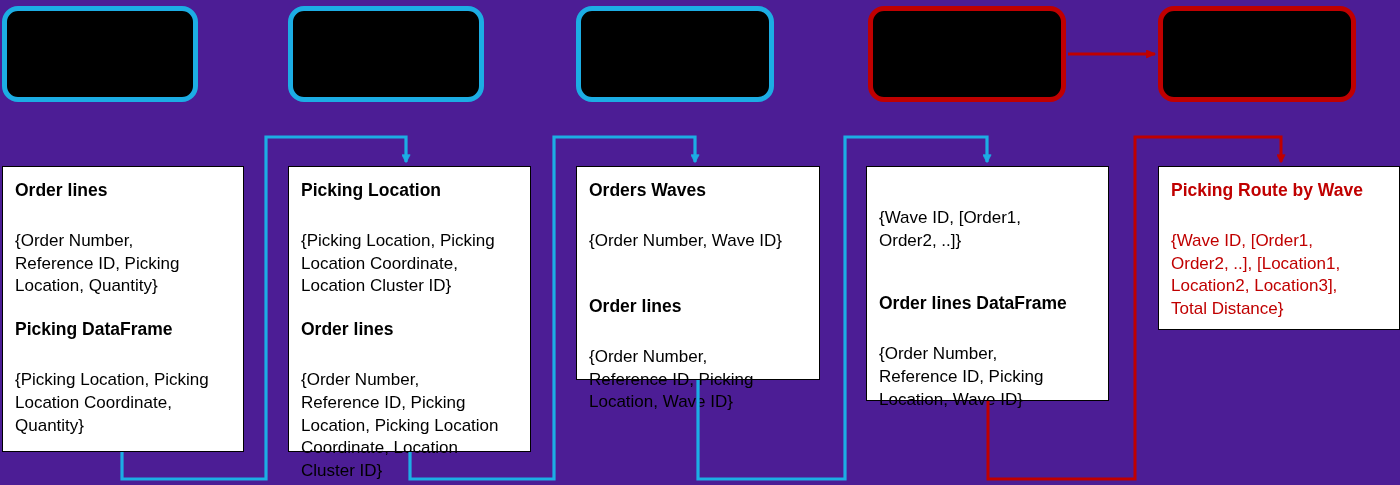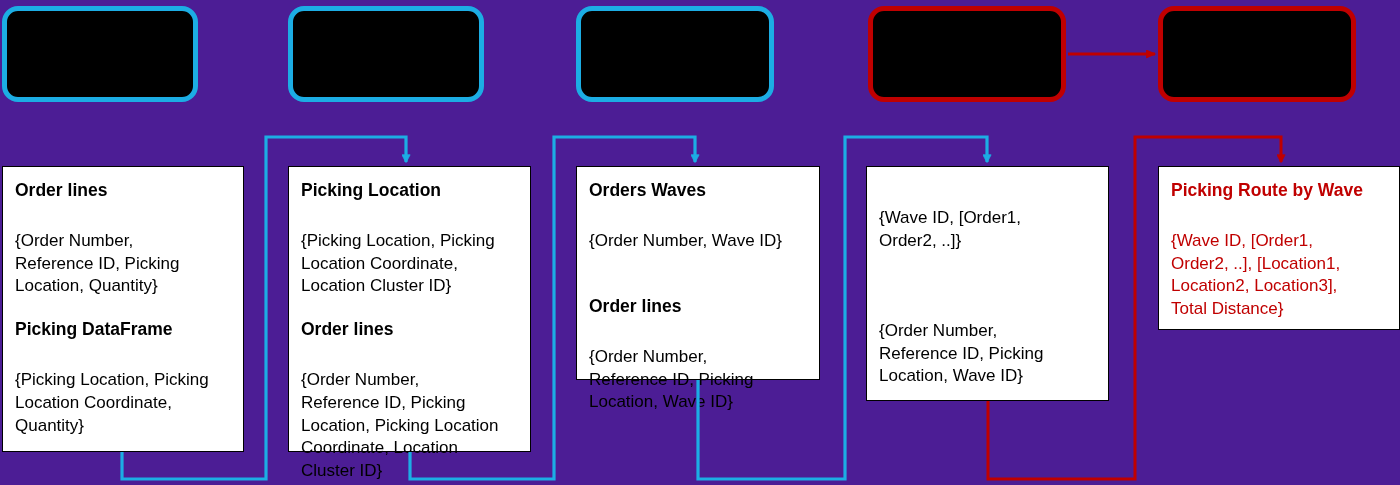--- a/index.html
+++ b/index.html
@@ -134,20 +134,21 @@
     <span class="d-title">Order lines</span>
     <span class="d-body">{Order Number,
 Reference ID, Picking
 Location, Wave ID}</span>
   </div>
 
   <div class="data-box" style="left:866px; top:166px; width:243px; height:235px;">
     <span class="d-body">{Wave ID, [Order1,
 Order2, ..]}</span>
     <span class="d-gap" style="height:40px;"></span>
+    <span class="d-title">Order lines DataFrame</span>
     <span class="d-body">{Order Number,
 Reference ID, Picking
 Location, Wave ID}</span>
   </div>
 
   <div class="data-box red-text" style="left:1158px; top:166px; width:242px; height:164px;">
     <span class="d-title">Picking Route by Wave</span>
     <span class="d-body">{Wave ID, [Order1,
 Order2, ..], [Location1,
 Location2, Location3],

